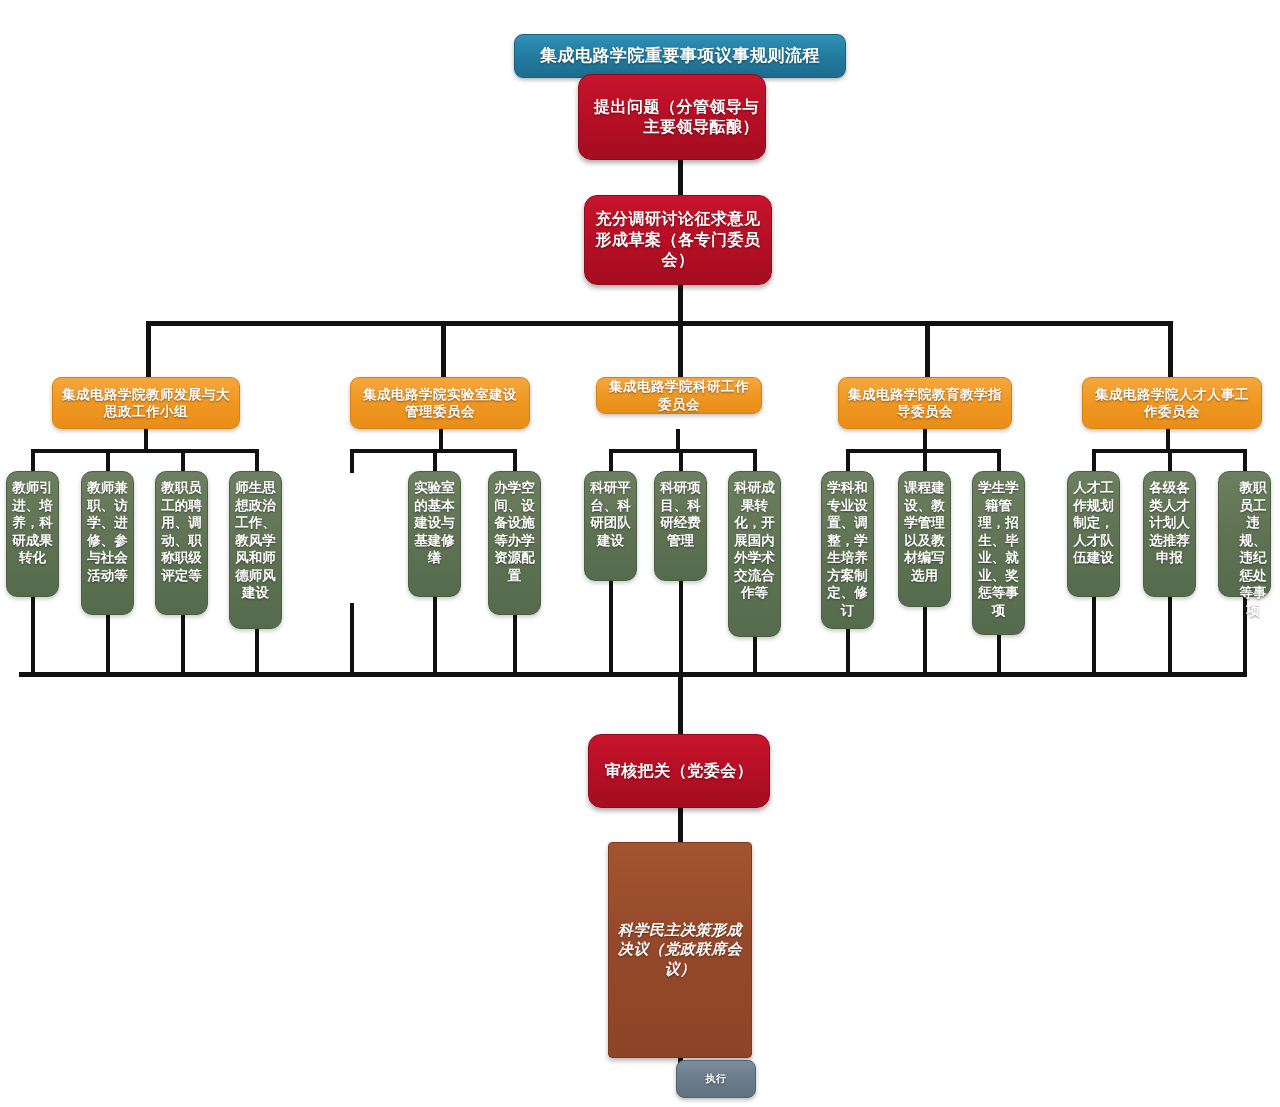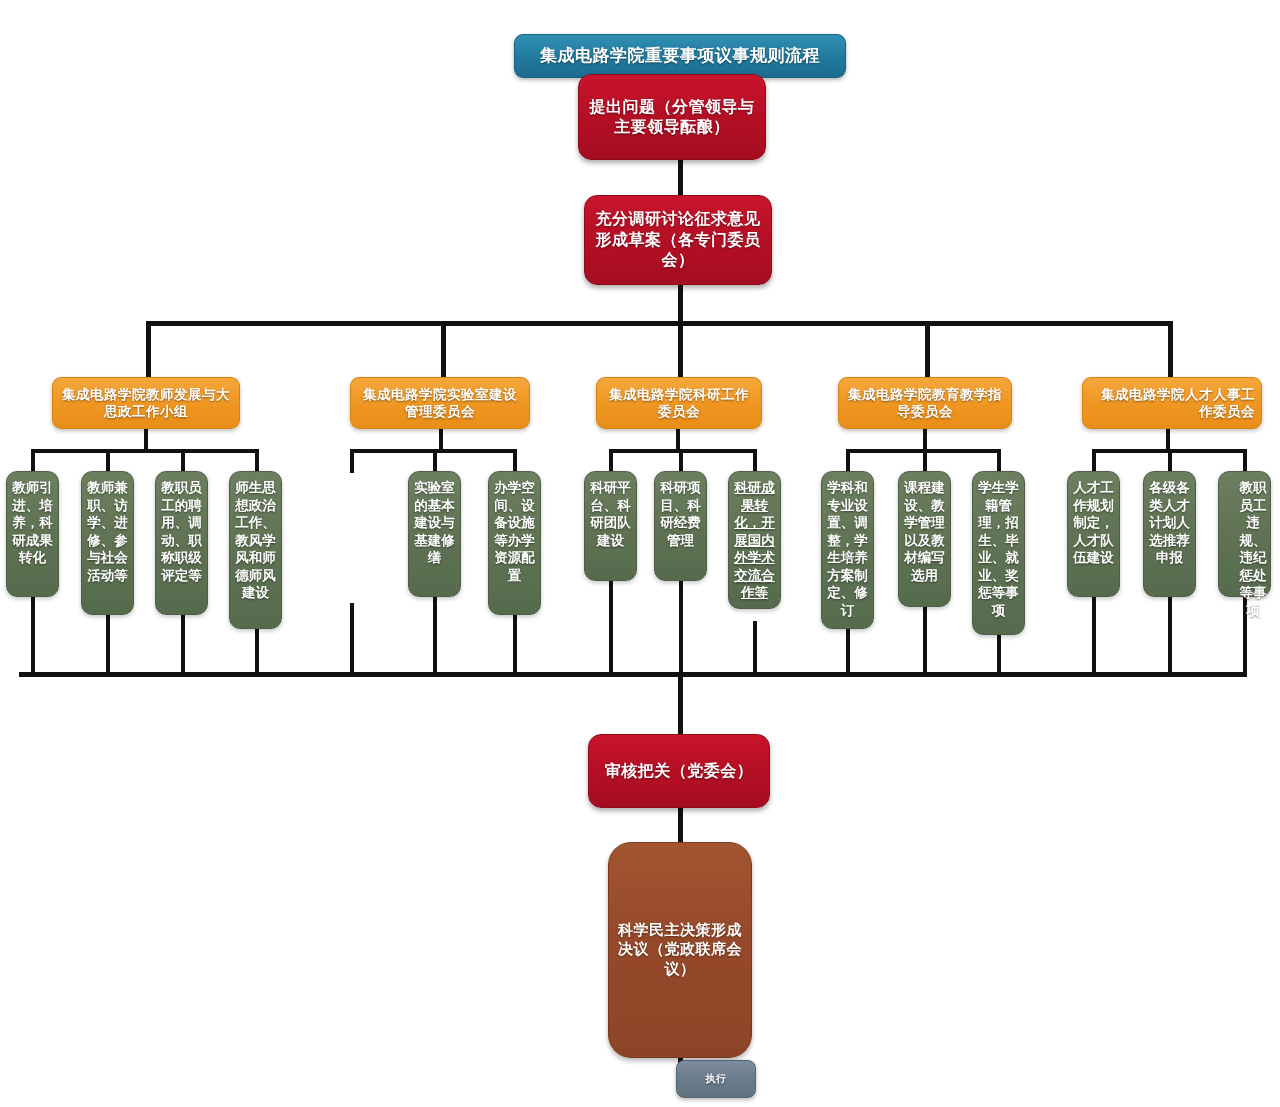--- a/index.html
+++ b/index.html
@@ -69,23 +69,24 @@
     line-height:1.30;
     padding:7px 3px;
     align-items:flex-start;
     letter-spacing:0;
   }
   .n-green span{display:block;width:100%;}
   
   .n-brown{
     background:linear-gradient(180deg,#a35530 0%,#96492a 45%,#8d4426 100%);
     border:1px solid #7a3a20;
-    border-radius:23px;
+    border-radius:4px;
     font-size:15px;
     box-shadow:0 3px 5px rgba(0,0,0,.28);
+    font-style:italic;
   }
   
   .n-gray{
     background:linear-gradient(180deg,#7d8c9c 0%,#6a7b8b 50%,#61727f 100%);
     border:1px solid #55656f;
     border-radius:8px;
     font-size:10px;
     box-shadow:0 2px 4px rgba(0,0,0,.28);
     margin-left:36px;
   }
@@ -94,41 +95,41 @@
 <body>
 
 <div id="canvas">
 
   <div class="spine" style="left:680px;top:40px;height:290px;"></div>
 
   <div class="node n-title" style="left:514px;top:6px;width:332px;height:44px;margin-top:28px;">集成电路学院重要事项议事规则流程</div>
 
   <div class="line vline" style="left:678px;top:50px;height:24px;"></div>
 
-  <div class="node n-red" style="left:578px;top:74px;width:188px;height:86px;">提出问题（分管领导与主要领导酝酿）</div>
+  <div class="node n-red" style="left:578px;top:74px;width:188px;height:86px;text-align:right;">提出问题（分管领导与主要领导酝酿）</div>
 
   <div class="line vline" style="left:678px;top:160px;height:35px;"></div>
 
   <div class="node n-red" style="left:584px;top:195px;width:188px;height:90px;">充分调研讨论征求意见形成草案（各专门委员会）</div>
 
   <div class="line vline" style="left:678px;top:285px;height:40px;"></div>
 
   <div class="line hline" style="left:146px;top:321px;width:1027px;"></div>
 
   <div class="line vline" style="left:146px;top:321px;height:56px;"></div>
   <div class="line vline" style="left:441px;top:321px;height:56px;"></div>
   <div class="line vline" style="left:678px;top:321px;height:56px;"></div>
   <div class="line vline" style="left:925px;top:321px;height:56px;"></div>
   <div class="line vline" style="left:1168px;top:321px;height:56px;"></div>
 
   <div class="node n-orange" style="left:52px;top:377px;width:188px;height:52px;">集成电路学院教师发展与大思政工作小组</div>
   <div class="node n-orange" style="left:350px;top:377px;width:180px;height:52px;">集成电路学院实验室建设管理委员会</div>
-  <div class="node n-orange" style="left:596px;top:377px;width:166px;height:52px;font-family:Liberation Serif, serif;">集成电路学院科研工作委员会</div>
+  <div class="node n-orange" style="left:596px;top:377px;width:166px;height:37px;font-family:Liberation Serif, serif;">集成电路学院科研工作委员会</div>
   <div class="node n-orange" style="left:838px;top:377px;width:174px;height:52px;">集成电路学院教育教学指导委员会</div>
-  <div class="node n-orange" style="left:1082px;top:377px;width:180px;height:52px;text-align:right;">集成电路学院人才人事工作委员会</div>
+  <div class="node n-orange" style="left:1082px;top:377px;width:180px;height:52px;">集成电路学院人才人事工作委员会</div>
 
   <div class="line vline-thin" style="left:144px;top:429px;height:22px;"></div>
   <div class="line hline-thin" style="left:31px;top:449px;width:228px;"></div>
   <div class="line vline-thin" style="left:31px;top:449px;height:24px;"></div>
   <div class="line vline-thin" style="left:106px;top:449px;height:24px;"></div>
   <div class="line vline-thin" style="left:181px;top:449px;height:24px;"></div>
   <div class="line vline-thin" style="left:255px;top:449px;height:24px;"></div>
 
   <div class="node n-green" style="left:6px;top:471px;width:53px;height:126px;">
       <span>教师引进、培养，科研成果转化</span>
@@ -170,21 +171,21 @@
   <div class="line vline-thin" style="left:609px;top:449px;height:24px;"></div>
   <div class="line vline-thin" style="left:679px;top:449px;height:24px;"></div>
   <div class="line vline-thin" style="left:753px;top:449px;height:24px;"></div>
 
   <div class="node n-green" style="left:584px;top:471px;width:53px;height:110px;">
       <span>科研平台、科研团队建设</span>
     </div>
   <div class="node n-green" style="left:654px;top:471px;width:53px;height:110px;">
       <span>科研项目、科研经费管理</span>
     </div>
-  <div class="node n-green" style="left:728px;top:471px;width:53px;height:138px;text-decoration:underline;">
+  <div class="node n-green" style="left:728px;top:471px;width:53px;height:166px;">
       <span>科研成果转化，开展国内外学术交流合作等</span>
     </div>
 
   <div class="line vline-thin" style="left:609px;top:581px;height:95px;"></div>
   <div class="line vline-thin" style="left:679px;top:581px;height:95px;"></div>
   <div class="line vline-thin" style="left:753px;top:621px;height:55px;"></div>
 
   <div class="line vline-thin" style="left:923px;top:429px;height:22px;"></div>
   <div class="line hline-thin" style="left:846px;top:449px;width:155px;"></div>
   <div class="line vline-thin" style="left:846px;top:449px;height:24px;"></div>

